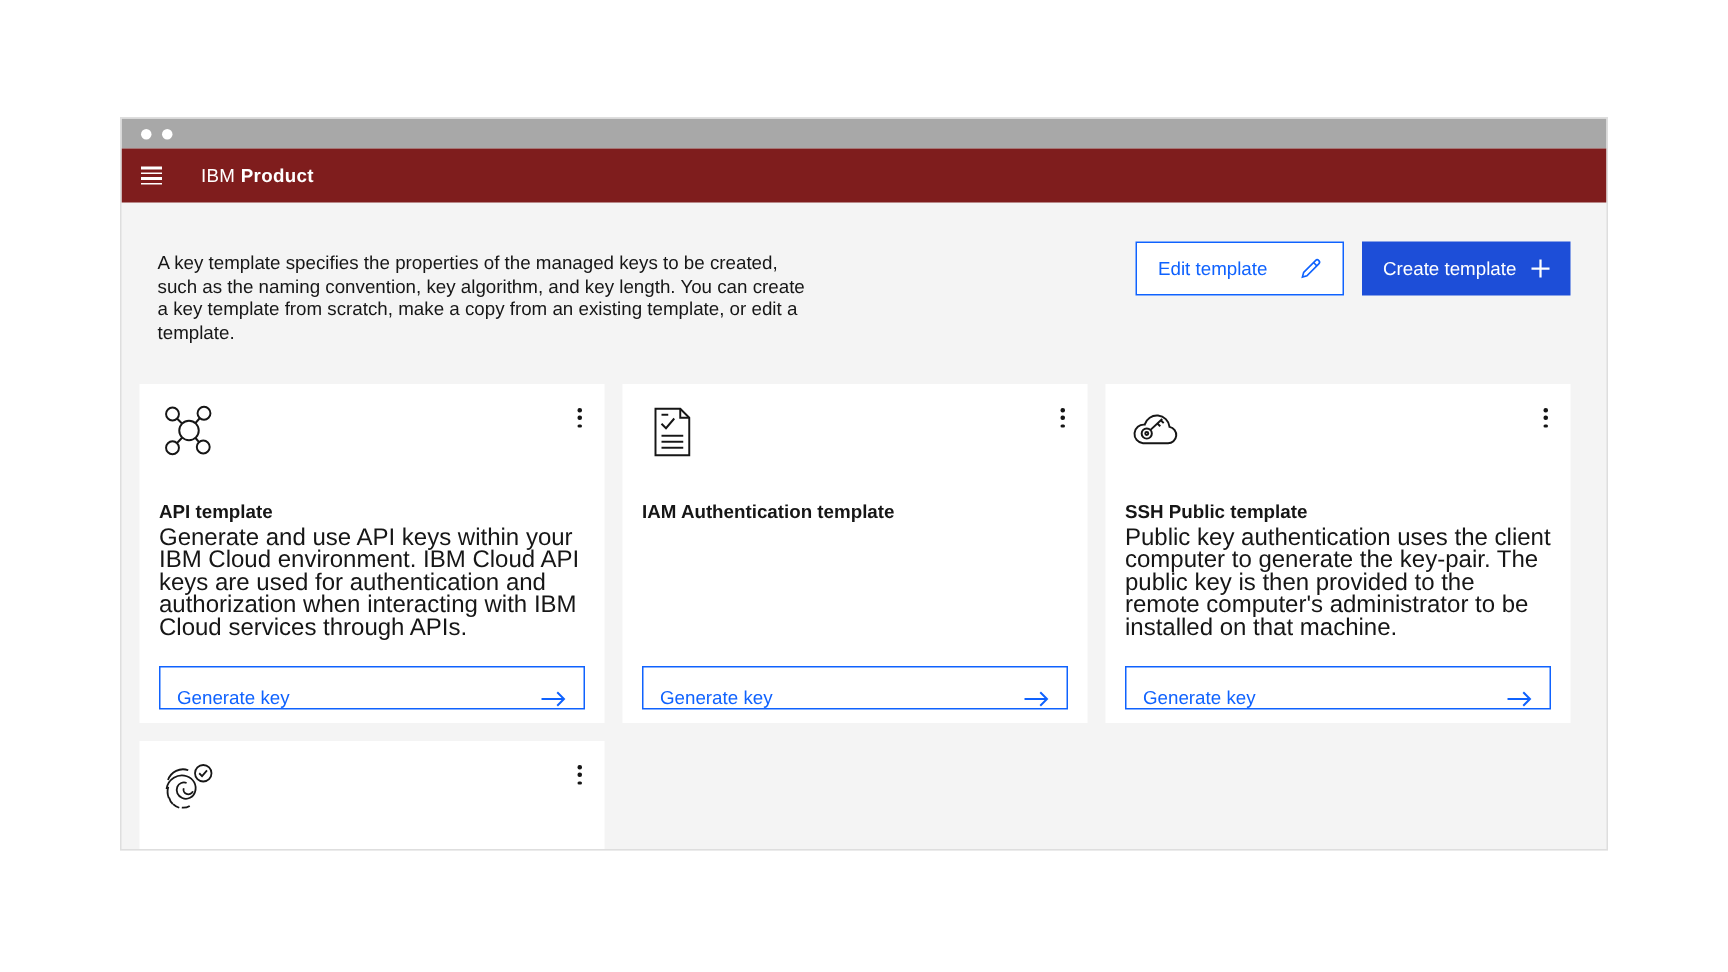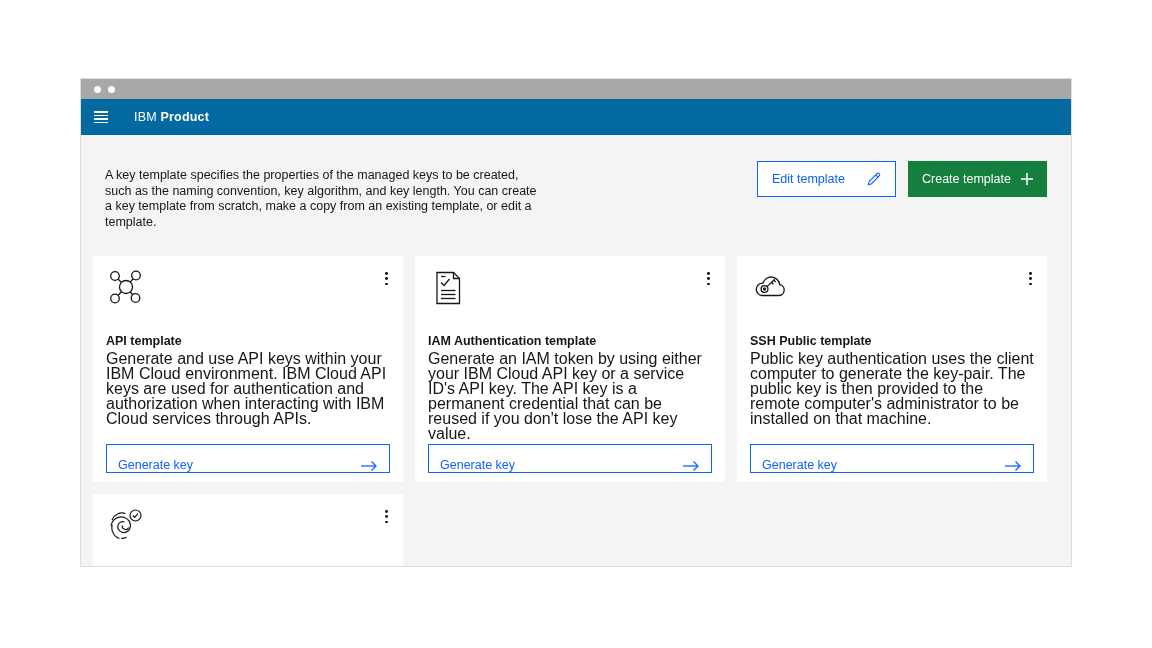--- a/index.html
+++ b/index.html
@@ -3,34 +3,34 @@
 <meta charset="utf-8">
 <style>
   * { margin:0; padding:0; box-sizing:border-box; }
   html,body { width:1152px; height:648px; background:#ffffff; font-family:"Liberation Sans", sans-serif; }
   .window {
     position:absolute; left:80px; top:78px; width:992px; height:489px;
     background:#f4f4f4; border:1px solid #dededе; border:1px solid #dedede; overflow:hidden;
   }
   .titlebar { height:20px; background:#a8a8a8; display:flex; align-items:center; padding-left:13px; gap:7px; }
   .titlebar .dot { width:7px; height:7px; border-radius:50%; background:#ffffff; }
-  .appheader { height:36px; background:#0369a1; display:flex; align-items:center; padding-left:13px; }
+  .appheader { height:36px; background:#7f1d1d; display:flex; align-items:center; padding-left:13px; }
   .hamburger { width:14px; display:flex; flex-direction:column; gap:2px; cursor:pointer; }
   .hamburger span { display:block; height:1.5px; background:#ffffff; }
   .brand { color:#ffffff; font-size:12.5px; margin-left:26px; letter-spacing:0.2px; }
   .brand .bold { font-weight:700; }
   .content { position:relative; height:433px; overflow:hidden; }
   .page-top { display:flex; justify-content:space-between; padding:24px 24px 0 24px; }
   h1 { font-size:28px; font-weight:400; color:#161616; line-height:32px; letter-spacing:0.1px; }
   .page-desc { margin-top:9px; width:440px; font-size:12.5px; line-height:15.5px; color:#161616; }
   .actions { display:flex; gap:12px; margin-top:2px; }
   .btn { height:36px; width:139px; display:flex; align-items:center; justify-content:space-between;
          padding:0 13px 0 14px; font-size:12.5px; cursor:pointer; background:none; border:none; font-family:inherit; }
   .btn-secondary { border:1px solid #0f62fe; color:#0f62fe; background:#ffffff; }
-  .btn-primary { background:#15803d; color:#ffffff; }
+  .btn-primary { background:#1d4ed8; color:#ffffff; }
   .grid { display:grid; grid-template-columns:repeat(3, 1fr); gap:12px; margin:26px 24px 0 12px; }
   .grid.partial { margin-top:22px; }
   .card { position:relative; background:#ffffff; height:226px; padding:12px 13px; }
   .card-icon { width:40px; height:40px; display:block; }
   .kebab { position:absolute; top:14px; right:13px; display:flex; flex-direction:column; gap:2.5px; padding:2px; cursor:pointer; }
   .kebab i { width:2.8px; height:2.8px; border-radius:50%; background:#161616; }
   .card h3 { margin-top:26px; font-size:12.5px; font-weight:700; color:#161616; }
   .card .card-desc { margin-top:3px; font-size:16px; line-height:15px; color:#161616; }
   .gen-btn { position:absolute; left:13px; right:13px; bottom:9px; height:29px;
              display:flex; align-items:flex-end; justify-content:space-between; padding:0 11px;
@@ -128,21 +128,20 @@
               <line x1="13" y1="26.5" x2="27.5" y2="26.5"></line>
               <line x1="13" y1="30.5" x2="27.5" y2="30.5"></line>
           </g>
         </svg>
         <span class="kebab">
             <i></i>
             <i></i>
             <i></i>
           </span>
         <h3>IAM Authentication template</h3>
-        <p class="card-desc">Generate an IAM token by using either your IBM Cloud API key or a service ID's API key. The API key is a permanent credential that can be reused if you don't lose the API key value.</p>
         <button class="gen-btn">
           <span>Generate key</span>
           <svg width="18" height="12" viewBox="0 0 18 12">
             <g fill="none" stroke="#0f62fe" stroke-width="1.3">
                 <line x1="1" y1="6" x2="16" y2="6"></line>
                 <path d="M11.5 1.5 L16 6 L11.5 10.5"></path>
               </g>
           </svg>
         </button>
       </div>

